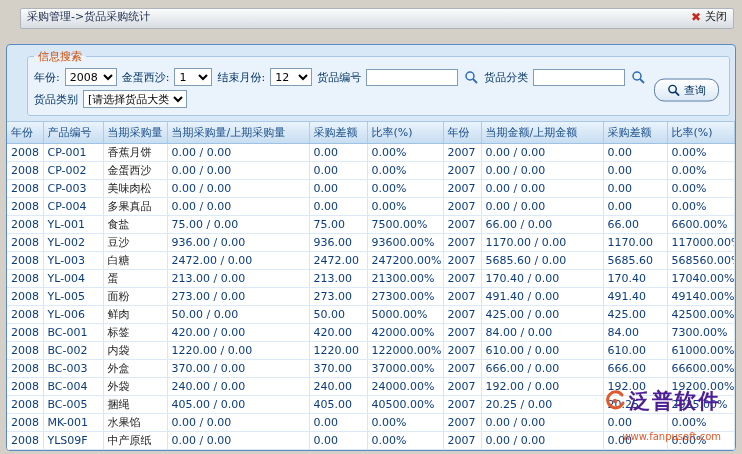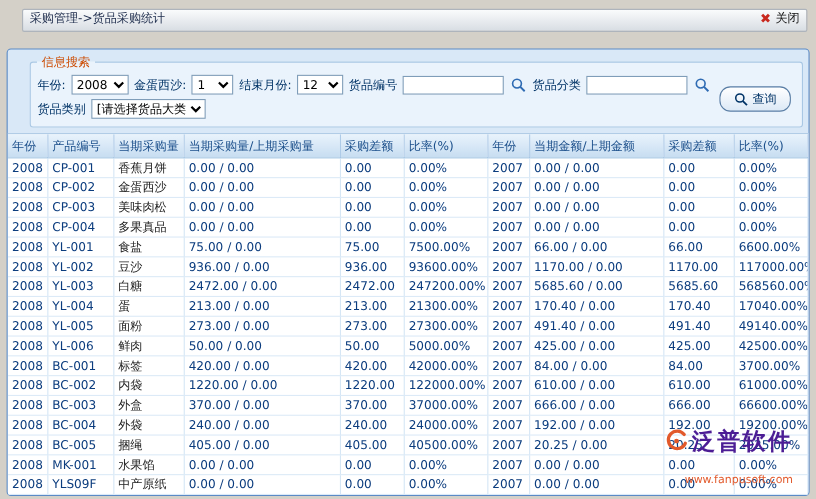--- a/index.html
+++ b/index.html
@@ -285,21 +285,21 @@
             <tr>
               <td>2008</td>
               <td>BC-001</td>
               <td>标签</td>
               <td>420.00 / 0.00</td>
               <td>420.00</td>
               <td>42000.00%</td>
               <td>2007</td>
               <td>84.00 / 0.00</td>
               <td>84.00</td>
-              <td>3700.00%</td>
+              <td>7300.00%</td>
             </tr>
             <tr>
               <td>2008</td>
               <td>BC-002</td>
               <td>内袋</td>
               <td>1220.00 / 0.00</td>
               <td>1220.00</td>
               <td>122000.00%</td>
               <td>2007</td>
               <td>610.00 / 0.00</td>

